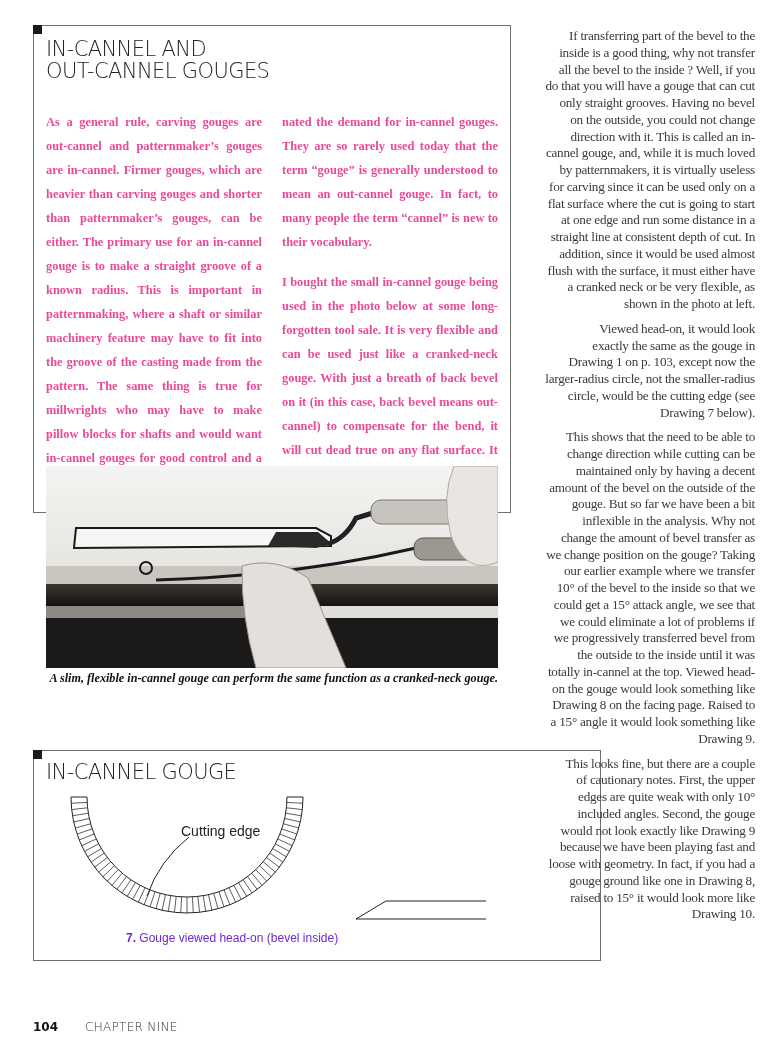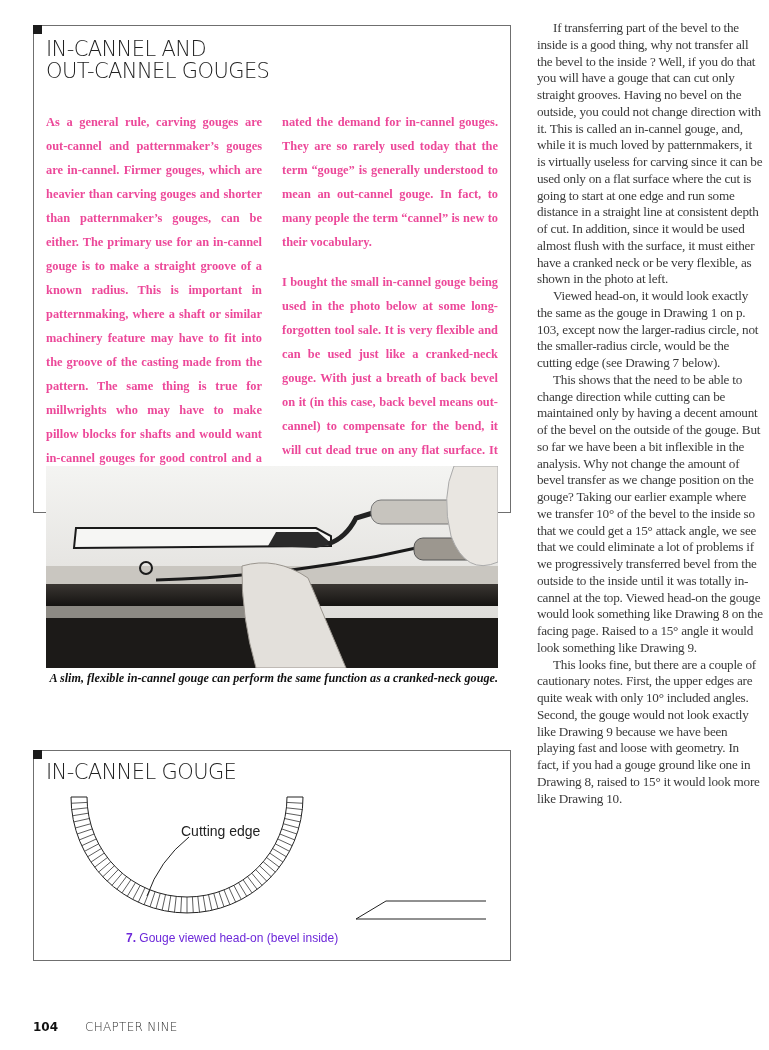--- a/index.html
+++ b/index.html
@@ -7,28 +7,28 @@
   .box { position: absolute; border: 1px solid #6f6f6f; background: #fff; box-sizing: border-box; }
   .box .marker { position: absolute; left: -1px; top: -1px; width: 9px; height: 9px; background: #1b1b1b; }
   .box-title { font-family: "DejaVu Sans", sans-serif; font-weight: 200; font-size: 21px; line-height: 22px; letter-spacing: -0.6px; color: #222; position: absolute; left: 12px; text-transform: uppercase; font-stretch: condensed; }
   #box1 { left: 33px; top: 25px; width: 478px; height: 488px; }
   #box1 .box-title { top: 12px; }
   .sidebar-cols { position: absolute; left: 12px; top: 84px; width: 452px; display: flex; justify-content: space-between; }
   .sb-col { width: 216px; font-family: "Liberation Serif", serif; font-weight: bold; font-size: 12.4px; line-height: 24px; text-align: justify; color: #ec4899; }
   .sb-col p { margin: 0 0 16px 0; }
   .photo { position: absolute; left: 12px; top: 440px; width: 452px; height: 202px; overflow: hidden; background: #f1f1ef; }
   .caption { position: absolute; left: 12px; top: 645px; width: 452px; font-family: "Liberation Serif", serif; font-style: italic; font-weight: bold; font-size: 12.2px; line-height: 15px; color: #111; text-align: right; }
-  #box2 { left: 33px; top: 750px; width: 478px; height: 211px; }
+  #box2 { left: 33px; top: 750px; width: 568px; height: 211px; }
   #box2 .box-title { top: 10px; }
   .drawing { position: absolute; left: 0; top: 0; width: 478px; height: 211px; }
   .fig-caption { position: absolute; left: 92px; top: 180px; font-family: "Liberation Sans", sans-serif; font-size: 12px; color: #6d28d9; }
   .fig-caption b { font-weight: bold; }
   .cutting-label { position: absolute; left: 147px; top: 72px; font-family: "Liberation Sans", sans-serif; font-size: 14px; color: #222; }
   .main-col { position: absolute; left: 537px; top: 20px; width: 226px; font-family: "Liberation Serif", serif; font-size: 13.2px; line-height: 16.75px; color: #3a3a3a; letter-spacing: -0.25px; }
-  .main-col p { margin: 0; text-indent: 16px; }
+  .main-col p { margin: 8px; text-indent: 16px; text-align: right; }
   .main-col p.first { text-indent: 16px; }
   .footer { position: absolute; left: 33px; top: 1020px; font-size: 12px; }
   .page-num { font-family: "DejaVu Sans", sans-serif; font-weight: bold; color: #111; margin-right: 24px; }
   .chapter { font-family: "DejaVu Sans", sans-serif; font-weight: 200; letter-spacing: 0.3px; color: #333; }
 </style>
 </head>
 <body>
 
 <div id="box1" class="box">
   <div class="marker"></div>

